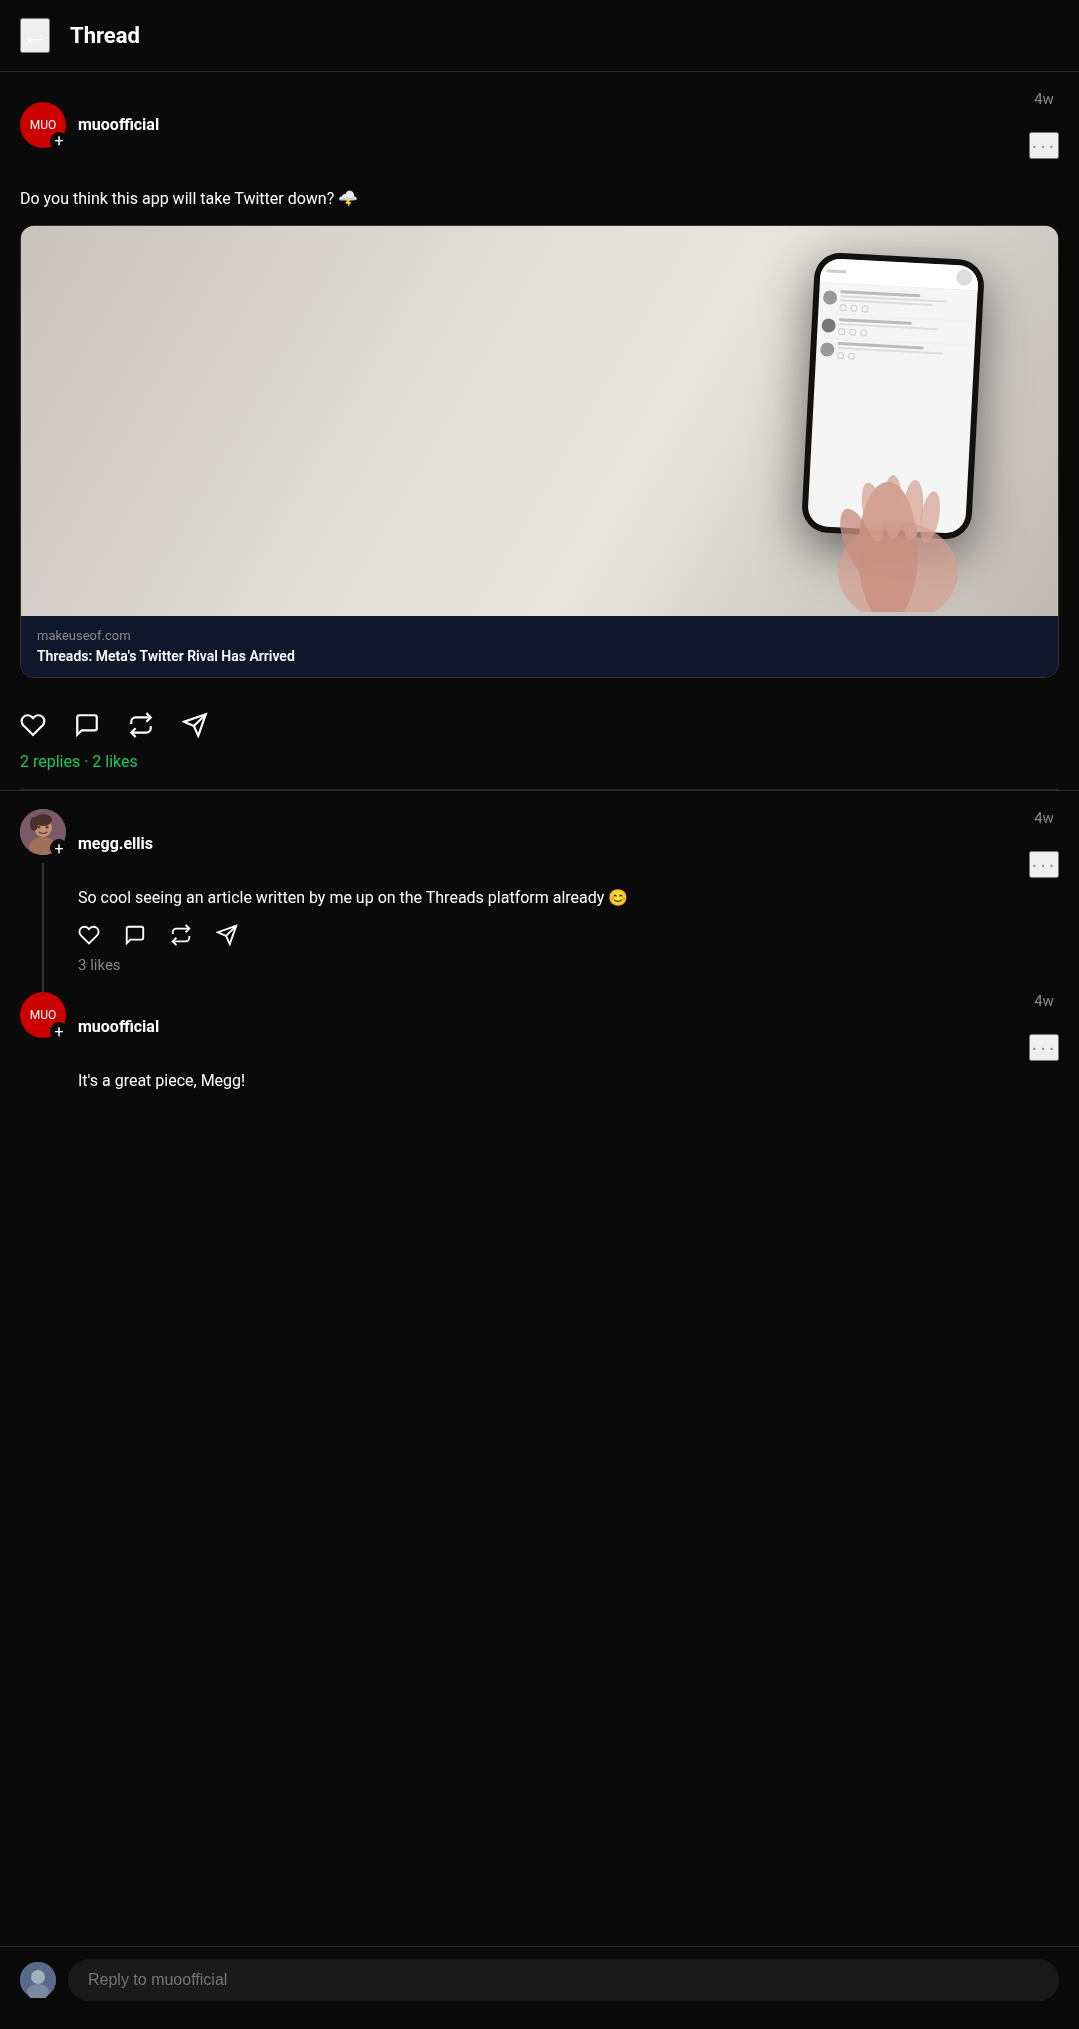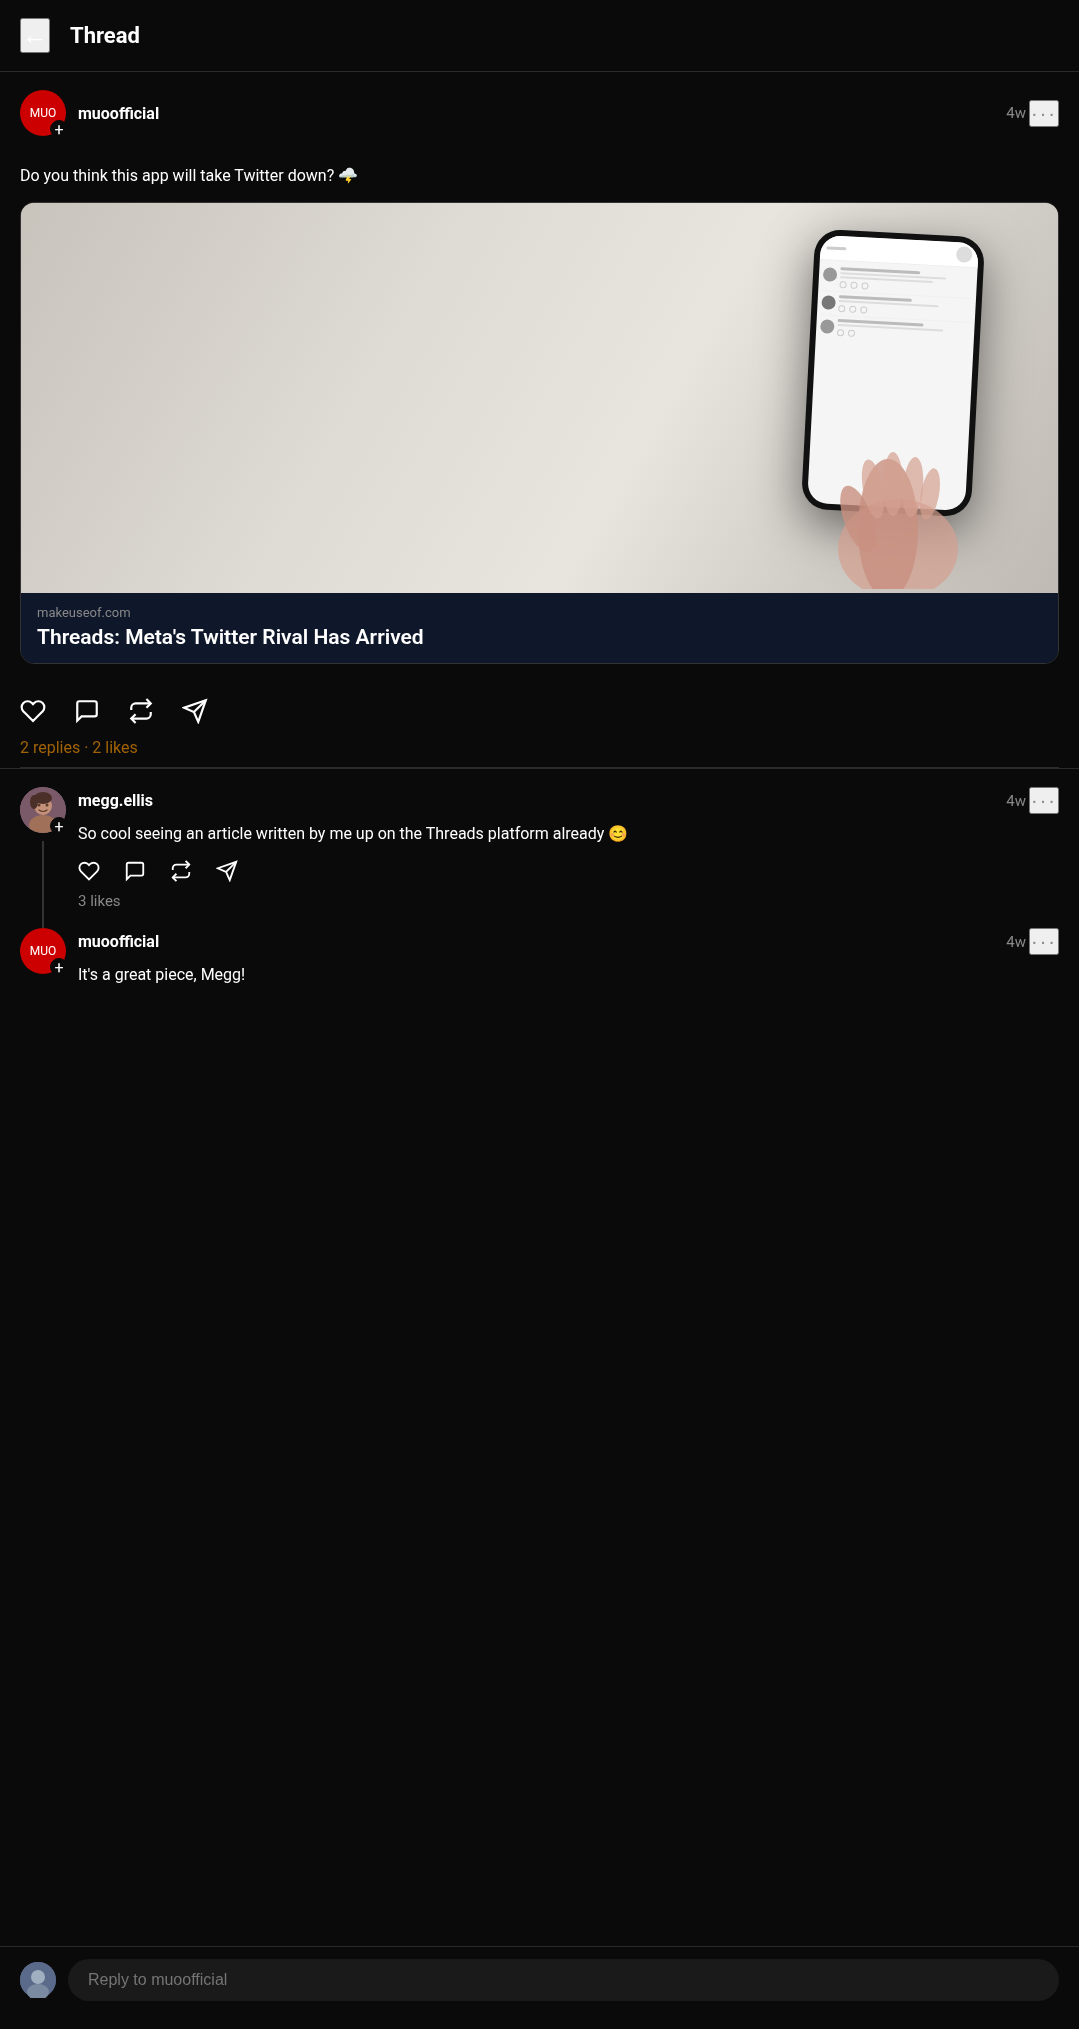--- a/index.html
+++ b/index.html
@@ -90,21 +90,22 @@
       border: 1.5px solid #0a0a0a;
     }
     .username {
       font-size: 16px;
       font-weight: 700;
       color: #ffffff;
     }
     .post-header-right {
       display: flex;
       align-items: center;
-      gap: 3px;
+      gap: 24px;
+      flex-direction: column;
     }
     .timestamp {
       font-size: 15px;
       color: #888888;
     }
     .more-btn {
       font-size: 20px;
       color: #888888;
       cursor: pointer;
       letter-spacing: 2px;
@@ -140,21 +141,21 @@
     .link-card-body {
       background: #0f172a;
       padding: 12px 16px;
     }
     .link-card-source {
       font-size: 13px;
       color: #888888;
       margin-bottom: 4px;
     }
     .link-card-title {
-      font-size: 21px;
+      font-size: 14px;
       font-weight: 600;
       color: #ffffff;
       line-height: 1.3;
     }
 
     
     .action-bar {
       display: flex;
       align-items: center;
       gap: 28px;
@@ -167,22 +168,22 @@
       background: none;
       border: none;
       color: #ffffff;
       cursor: pointer;
       padding: 0;
     }
 
     
     .stats-row {
       font-size: 16px;
-      color: #a16207;
-      padding-bottom: 10px;
+      color: #22c55e;
+      padding-bottom: 18px;
       border-bottom: 1px solid #2a2a2a;
     }
 
     
     .divider {
       height: 1px;
       background: #2a2a2a;
     }
 
     

